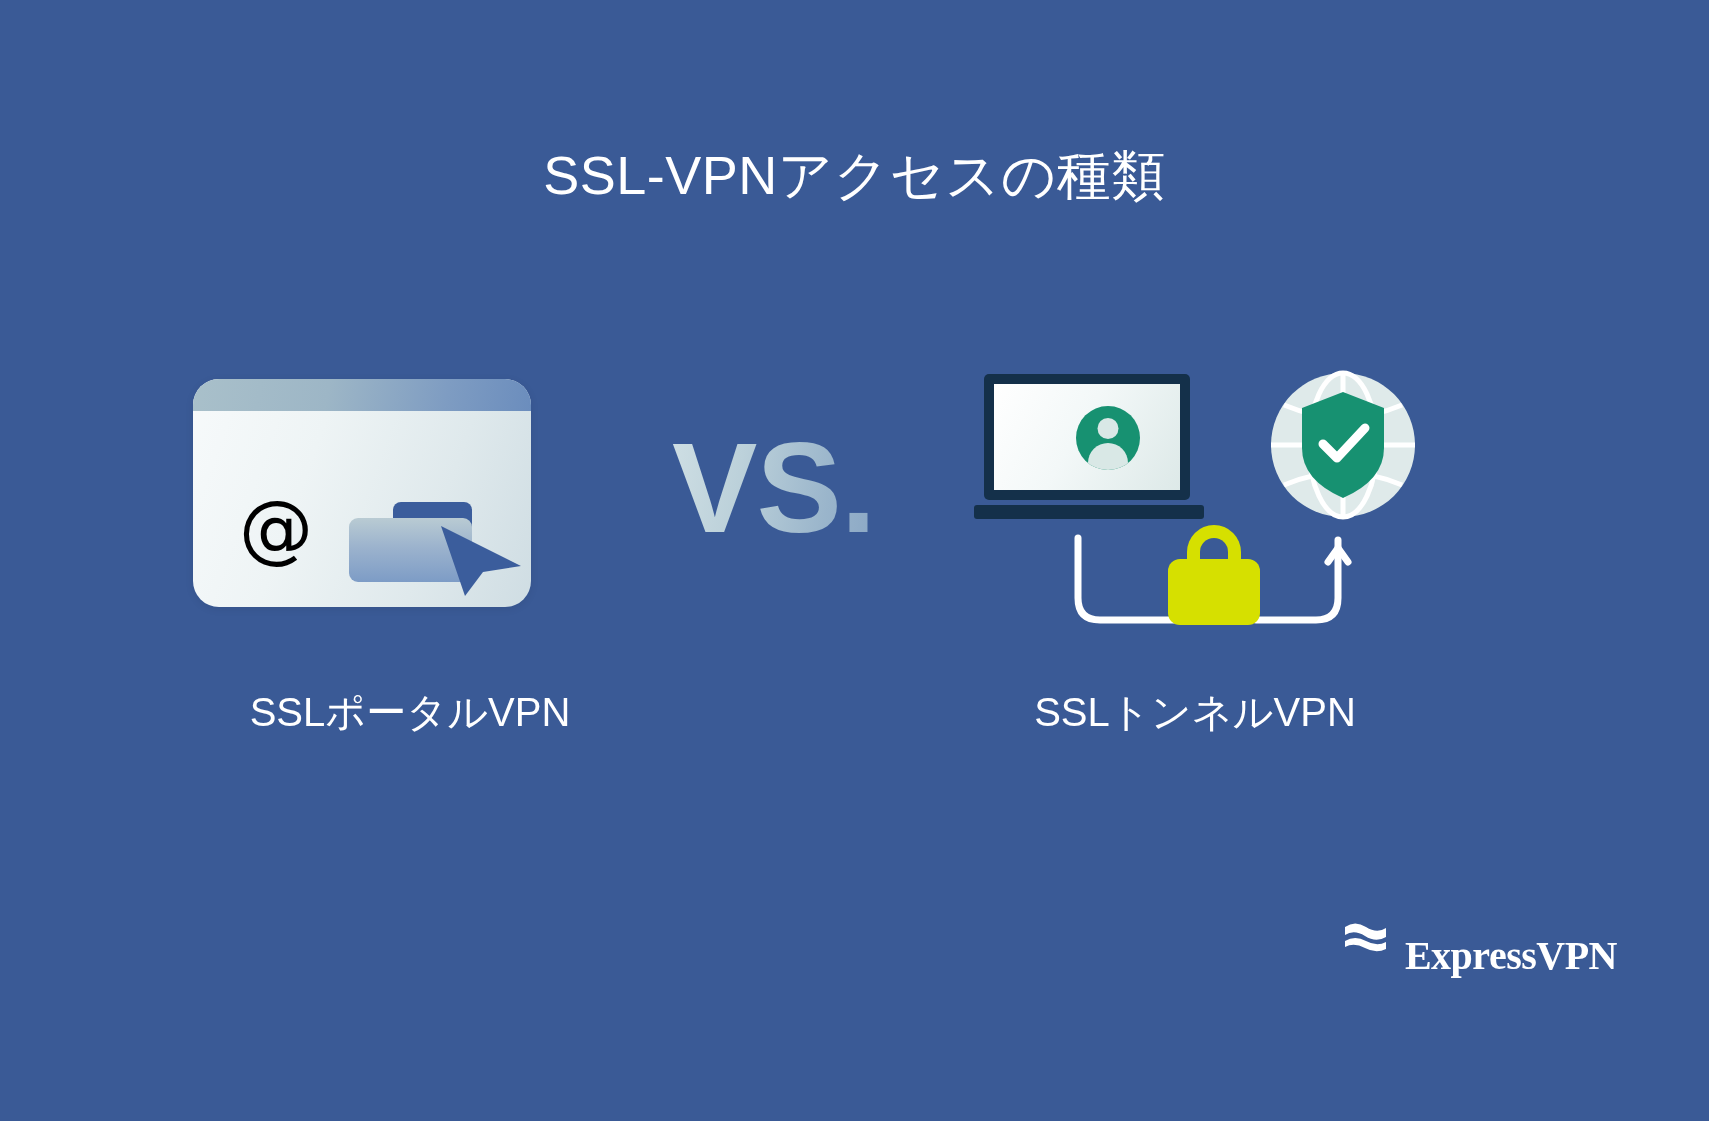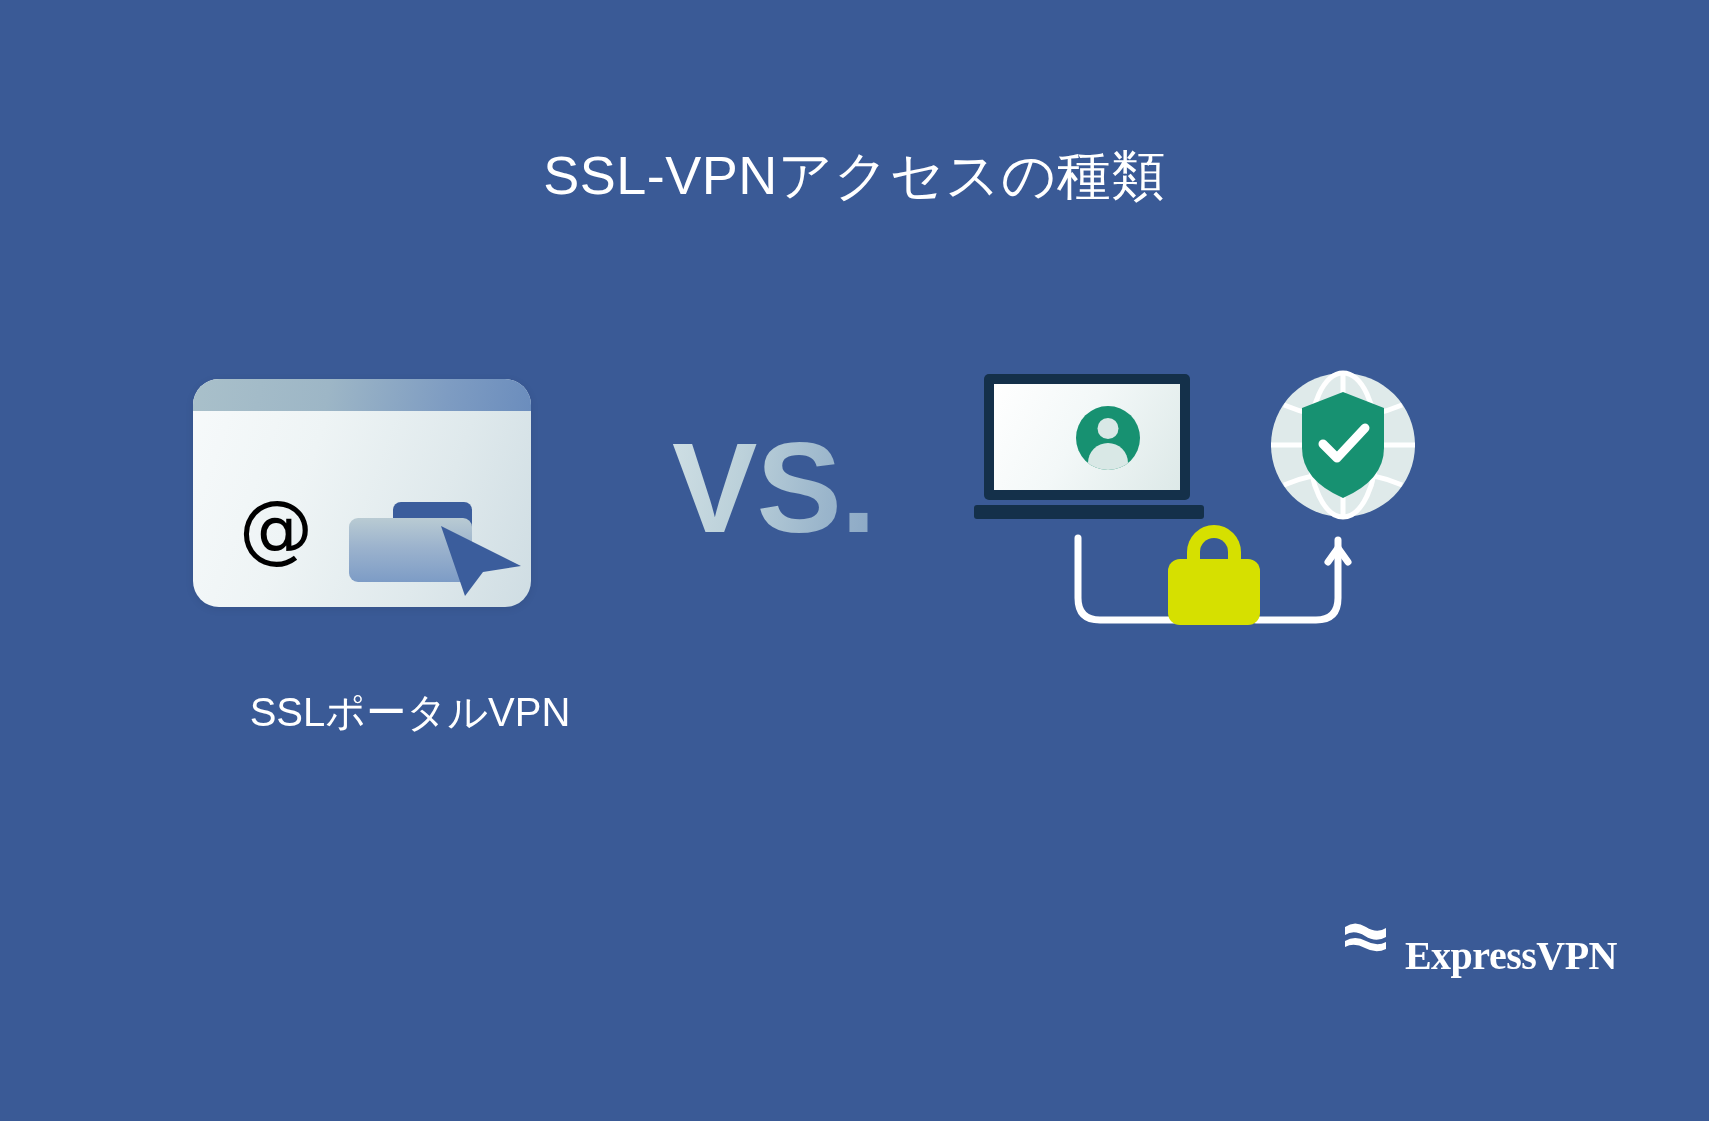--- a/index.html
+++ b/index.html
@@ -258,20 +258,21 @@
       </g>
     </svg>
 
     <div class="lock">
       <div class="shackle"></div>
       <div class="body"></div>
     </div>
   </div>
 
   <div class="label label-left">SSLポータルVPN</div>
+  <div class="label label-right">SSLトンネルVPN</div>
 
   <div class="logo">
     <svg class="logo-mark" viewBox="0 0 52 52">
       <path d="M6 19 Q16 12 27 19 Q38 26 47 20 L47 29 Q37 35 26 28 Q15 21 6 27 Z" fill="#ffffff"></path>
       <path d="M6 33 Q16 27 27 33 Q38 39 47 34 L47 41 Q37 46 26 40 Q15 34 6 39 Z" fill="#ffffff"></path>
     </svg>
     <div class="logo-text">ExpressVPN</div>
   </div>
 
 </div>

